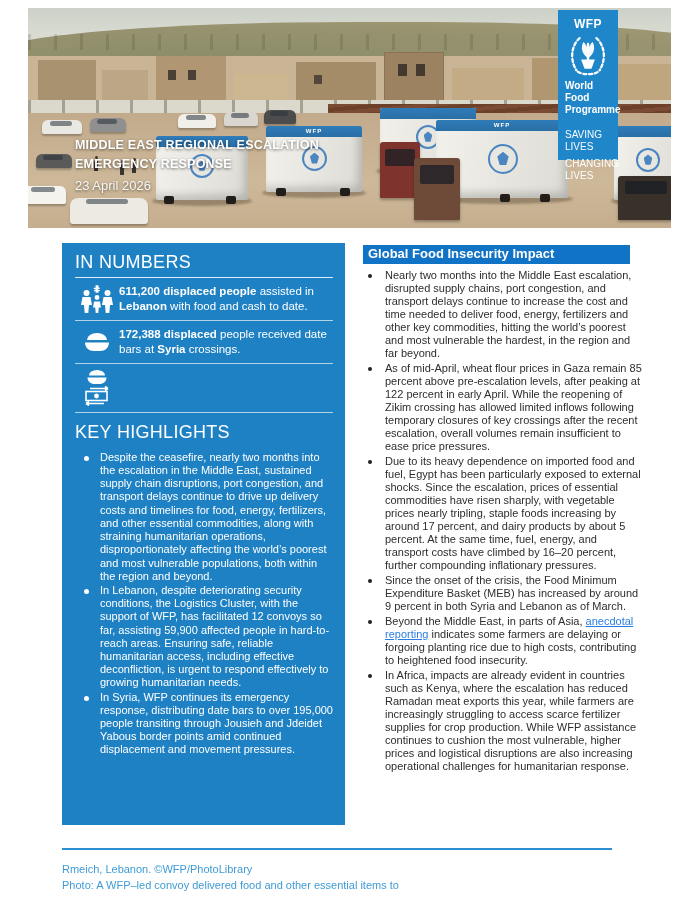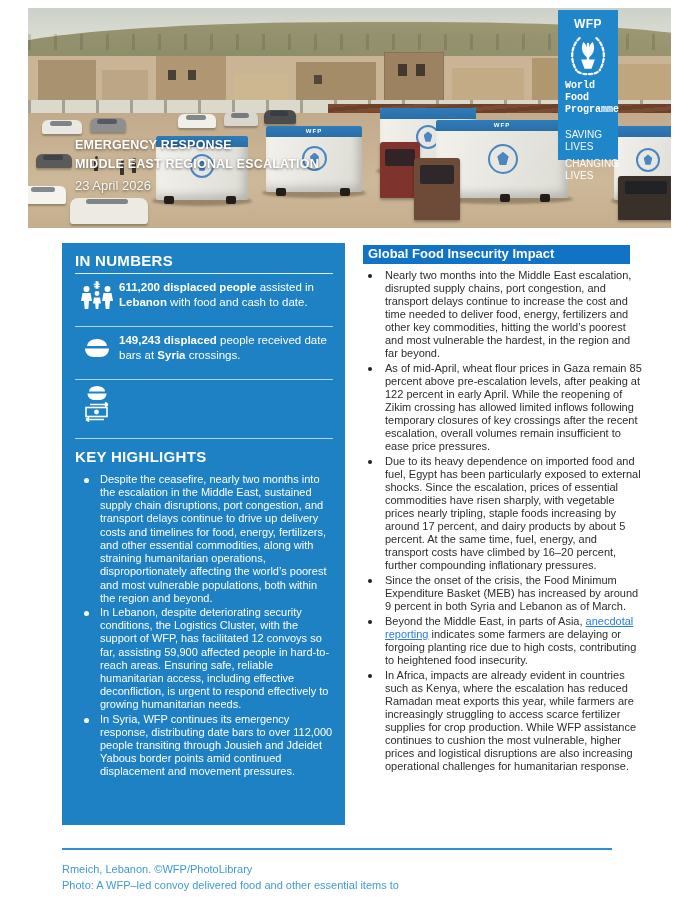--- a/index.html
+++ b/index.html
@@ -33,29 +33,29 @@
 
   .hdr-text { position:absolute; left:47px; top:128px; color:#fff; }
   .kicker { font-size:12.5px; font-weight:bold; letter-spacing:.2px; line-height:1.5; text-shadow:0 1px 3px rgba(0,0,0,.55); }
   .rpt-title { font-size:29px; font-weight:300; letter-spacing:.4px; margin-top:3px; text-shadow:0 1px 4px rgba(0,0,0,.5); }
   .rpt-date { font-size:13px; margin-top:4px; color:rgba(255,255,255,.93); text-shadow:0 1px 3px rgba(0,0,0,.55); }
 
   
   .strip { position:absolute; left:558px; top:10px; width:60px; height:150px; background:#1f86ca; color:#fff; }
   .strip .acr { text-align:center; font-size:12px; font-weight:bold; letter-spacing:.5px; padding-top:7px; }
   .strip svg { display:block; margin:1px auto 0; }
-  .orgname { font-size:10px; font-weight:bold; line-height:1.2; padding-left:7px; margin-top:2px;font-family:Liberation Mono, monospace; }
+  .orgname { font-size:10px; font-weight:bold; line-height:1.2; padding-left:7px; margin-top:2px; }
   .tagline { font-size:10px; line-height:1.15; padding-left:7px; color:rgba(255,255,255,.96); }
   .tg1 { margin-top:13px; } .tg2 { margin-top:6px; }
 
   
   .numbox { position:absolute; left:62px; top:243px; width:283px; height:582px; background:#1e81c4; color:#fff; padding:9px 12px 8px 13px; overflow:hidden; }
-  .numbox h2 { font-size:15px; font-weight:bold; letter-spacing:.3px; }
+  .numbox h2 { font-size:18px; font-weight:normal; letter-spacing:.3px; }
   .rule-w { border:none; border-top:1px solid rgba(255,255,255,.85); margin-top:4px; }
-  .stat { display:flex; align-items:center; padding:6px 0 16px 0; border-bottom:1px solid rgba(255,255,255,.65); }
+  .stat { display:flex; align-items:center; padding:6px 0 6px 0; border-bottom:1px solid rgba(255,255,255,.65); }
   .stat .ic { flex:0 0 44px; display:flex; justify-content:center; }
   .stat .tx { flex:1; font-size:11.5px; line-height:1.3; }
   .bseg { font-weight:bold; }
   .kh-head { margin-top:9px; }
   .kh-list { margin-top:8px; }
   .kh-item { display:flex; margin-bottom:1px; }
   .kh-item .dot { flex:0 0 5px; width:5px; height:5px; border-radius:50%; background:#fff; margin:5px 11px 0 9px; }
   .kh-item .t { flex:1; font-size:11px; line-height:13.2px; }
 
   
@@ -153,22 +153,22 @@
     <div class="shadow"></div>
       <div class="box"></div>
     <div class="band"></div>
     <div class="emblem" style="left:22px;top:22px;width:24px;height:24px"></div>
     <div class="wheel" style="left:6px"></div>
       <div class="wheel" style="left:50px"></div>
   </div>
   <div class="cab" style="left:590px;top:168px;width:56px;height:44px;background:#39302a"></div>
 
   <div class="hdr-text">
+    <div class="kicker">MIDDLE EAST REGIONAL ESCALATION</div>
     <div class="kicker">EMERGENCY RESPONSE</div>
-    <div class="kicker">MIDDLE EAST REGIONAL ESCALATION</div>
     <div class="rpt-date">23 April 2026</div>
   </div>
 </div>
 
 <div class="strip">
   <div class="acr">WFP</div>
   <svg width="46" height="46" viewBox="0 0 60 60">
     <g fill="none" stroke="#ffffff" stroke-width="3" stroke-linecap="round">
       <path d="M19,8 C8,18 6,36 15,50" stroke-dasharray="4 3.4"></path>
       <path d="M41,8 C52,18 54,36 45,50" stroke-dasharray="4 3.4"></path>
@@ -216,21 +216,21 @@
     <div class="tx"><span class="bseg">611,200 displaced people</span><span> assisted in </span><span class="bseg">Lebanon</span><span> with food and cash to date.</span></div>
   </div>
 
   <div class="stat">
     <div class="ic">
       <svg width="30" height="26" viewBox="0 0 30 26" fill="#ffffff">
         <path d="M5,11 A10,7 0 0 1 25,11 Z"></path>
         <path d="M3,13.5 h24 c0,5 -4,8.5 -9,8.5 h-6 c-5,0 -9,-3.5 -9,-8.5 Z"></path>
       </svg>
     </div>
-    <div class="tx"><span class="bseg">149,243 displaced</span><span> people received date bars at </span><span class="bseg">Syria</span><span> crossings.</span></div>
+    <div class="tx"><span class="bseg">172,388 displaced</span><span> people received date bars at </span><span class="bseg">Syria</span><span> crossings.</span></div>
   </div>
 
   <div class="stat">
     <div class="ic">
       <svg width="32" height="36" viewBox="0 0 32 36" fill="#ffffff">
         <path d="M8,5.5 A8,5.5 0 0 1 24,5.5 Z"></path>
         <path d="M6.5,7.5 h19 c0,4 -3.2,6.5 -7,6.5 h-5 c-3.8,0 -7,-2.5 -7,-6.5 Z"></path>
         <g stroke="#ffffff" stroke-width="1.6" fill="none">
           <path d="M9,18.5 h18 M27,18.5 l-3,-2 M27,18.5 l-3,2"></path>
           <rect x="5" y="21.5" width="21" height="9"></rect>
@@ -246,21 +246,21 @@
     <div class="kh-item">
         <span class="dot"></span>
         <span class="t">Despite the ceasefire, nearly two months into the escalation in the Middle East, sustained supply chain disruptions, port congestion, and transport delays continue to drive up delivery costs and timelines for food, energy, fertilizers, and other essential commodities, along with straining humanitarian operations, disproportionately affecting the world’s poorest and most vulnerable populations, both within the region and beyond.</span>
       </div>
     <div class="kh-item">
         <span class="dot"></span>
         <span class="t">In Lebanon, despite deteriorating security conditions, the Logistics Cluster, with the support of WFP, has facilitated 12 convoys so far, assisting 59,900 affected people in hard-to-reach areas. Ensuring safe, reliable humanitarian access, including effective deconfliction, is urgent to respond effectively to growing humanitarian needs.</span>
       </div>
     <div class="kh-item">
         <span class="dot"></span>
-        <span class="t">In Syria, WFP continues its emergency response, distributing date bars to over 112,000 people transiting through Jousieh and Jdeidet Yabous border points amid continued displacement and movement pressures.</span>
+        <span class="t">In Syria, WFP continues its emergency response, distributing date bars to over 195,000 people transiting through Jousieh and Jdeidet Yabous border points amid continued displacement and movement pressures.</span>
       </div>
   </div>
 </div>
 
 <div class="rcol">
   <div class="gf-head">Global Food Insecurity Impact</div>
   <div class="rb-list">
     <div class="rb-item">
         <span class="dot"></span>
         <span class="t">Nearly two months into the Middle East escalation, disrupted supply chains, port congestion, and transport delays continue to increase the cost and time needed to deliver food, energy, fertilizers and other key commodities, hitting the world’s poorest and most vulnerable the hardest, in the region and far beyond.</span>

